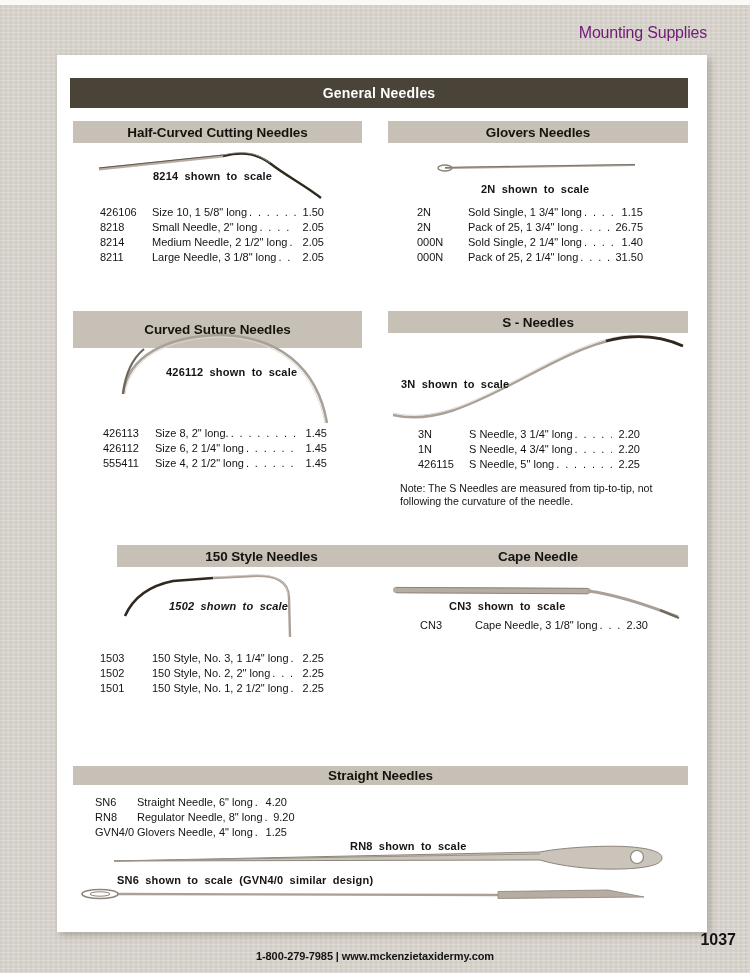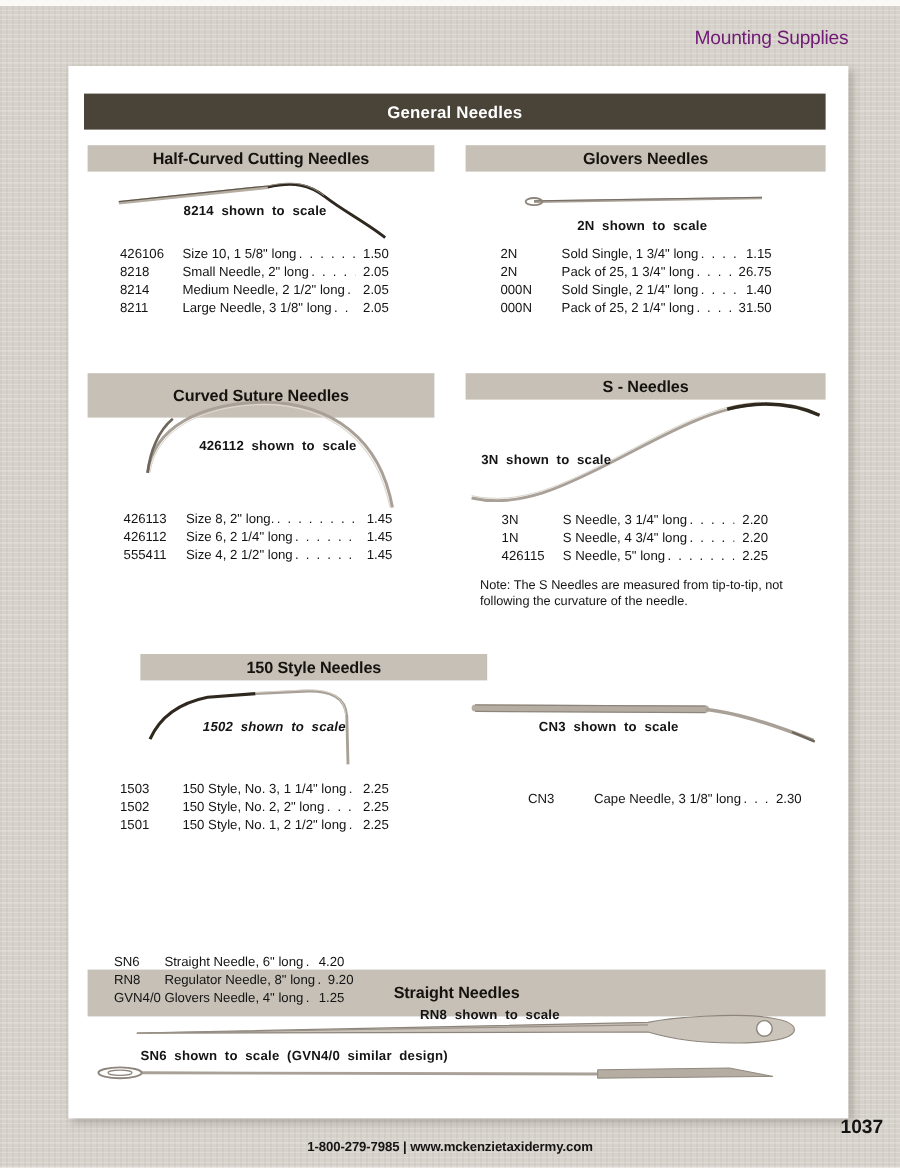--- a/index.html
+++ b/index.html
@@ -169,20 +169,21 @@
     <div class="row">
       <span class="part">426115</span>
       <span class="desc">S Needle, 5" long</span>
       <span class="dots"></span>
       <span class="price">2.25</span>
     </div>
   </div>
   <div class="note" style="left:343px;top:427px;">Note: The S Needles are measured from tip-to-tip, not following the curvature of the needle.</div>
 
   <div class="bar sec-h" style="left:16px;top:490px;width:289px;height:22px;margin-left:44px;">150 Style Needles</div>
+  <div class="bar sec-h" style="left:331px;top:490px;width:300px;height:22px;">Cape Needle</div>
 
   <svg class="ndl" style="left:61px;top:516px;" width="190" height="76" viewBox="0 0 190 76">
     <path d="M7 45 C15 27 30 15 55 10 L95 7" fill="none" stroke="#2f281f" stroke-width="2.6"></path>
     <path d="M95 7 L135 5 C158 4 170 10 171 26 L172 66" fill="none" stroke="#a9a198" stroke-width="2.4"></path>
     <path d="M95 6 L135 4 C157 3 169 9 170 25" fill="none" stroke="#d8d2c9" stroke-width="0.8"></path>
   </svg>
   <div class="caption" style="left:112px;top:545px;font-style:italic;">1502 shown to scale</div>
 
   <svg class="ndl" style="left:335px;top:524px;" width="292" height="42" viewBox="0 0 292 42">
     <path d="M4 11 L196 12" stroke="#b5ada2" stroke-width="6" stroke-linecap="round" fill="none"></path>
@@ -207,30 +208,30 @@
       <span class="price">2.25</span>
     </div>
     <div class="row">
       <span class="part">1501</span>
       <span class="desc">150 Style, No. 1, 2 1/2" long</span>
       <span class="dots"></span>
       <span class="price">2.25</span>
     </div>
   </div>
 
-  <div class="tbl t-cape" style="left:363px;top:604px;width:228px;margin-left:20px;">
+  <div class="tbl t-cape" style="left:363px;top:563px;width:228px;">
     <div class="row">
       <span class="part">CN3</span>
       <span class="desc">Cape Needle, 3 1/8" long</span>
       <span class="dots"></span>
       <span class="price">2.30</span>
     </div>
   </div>
 
-  <div class="bar sec-h" style="left:16px;top:711px;width:615px;height:39px;margin-top:42px;">Straight Needles</div>
+  <div class="bar sec-h" style="left:16px;top:711px;width:615px;height:19px;">Straight Needles</div>
 
   <div class="tbl t-straight" style="left:38px;top:740px;width:192px;">
     <div class="row">
       <span class="part">SN6</span>
       <span class="desc">Straight Needle, 6" long</span>
       <span class="dots"></span>
       <span class="price">4.20</span>
     </div>
     <div class="row">
       <span class="part">RN8</span>

